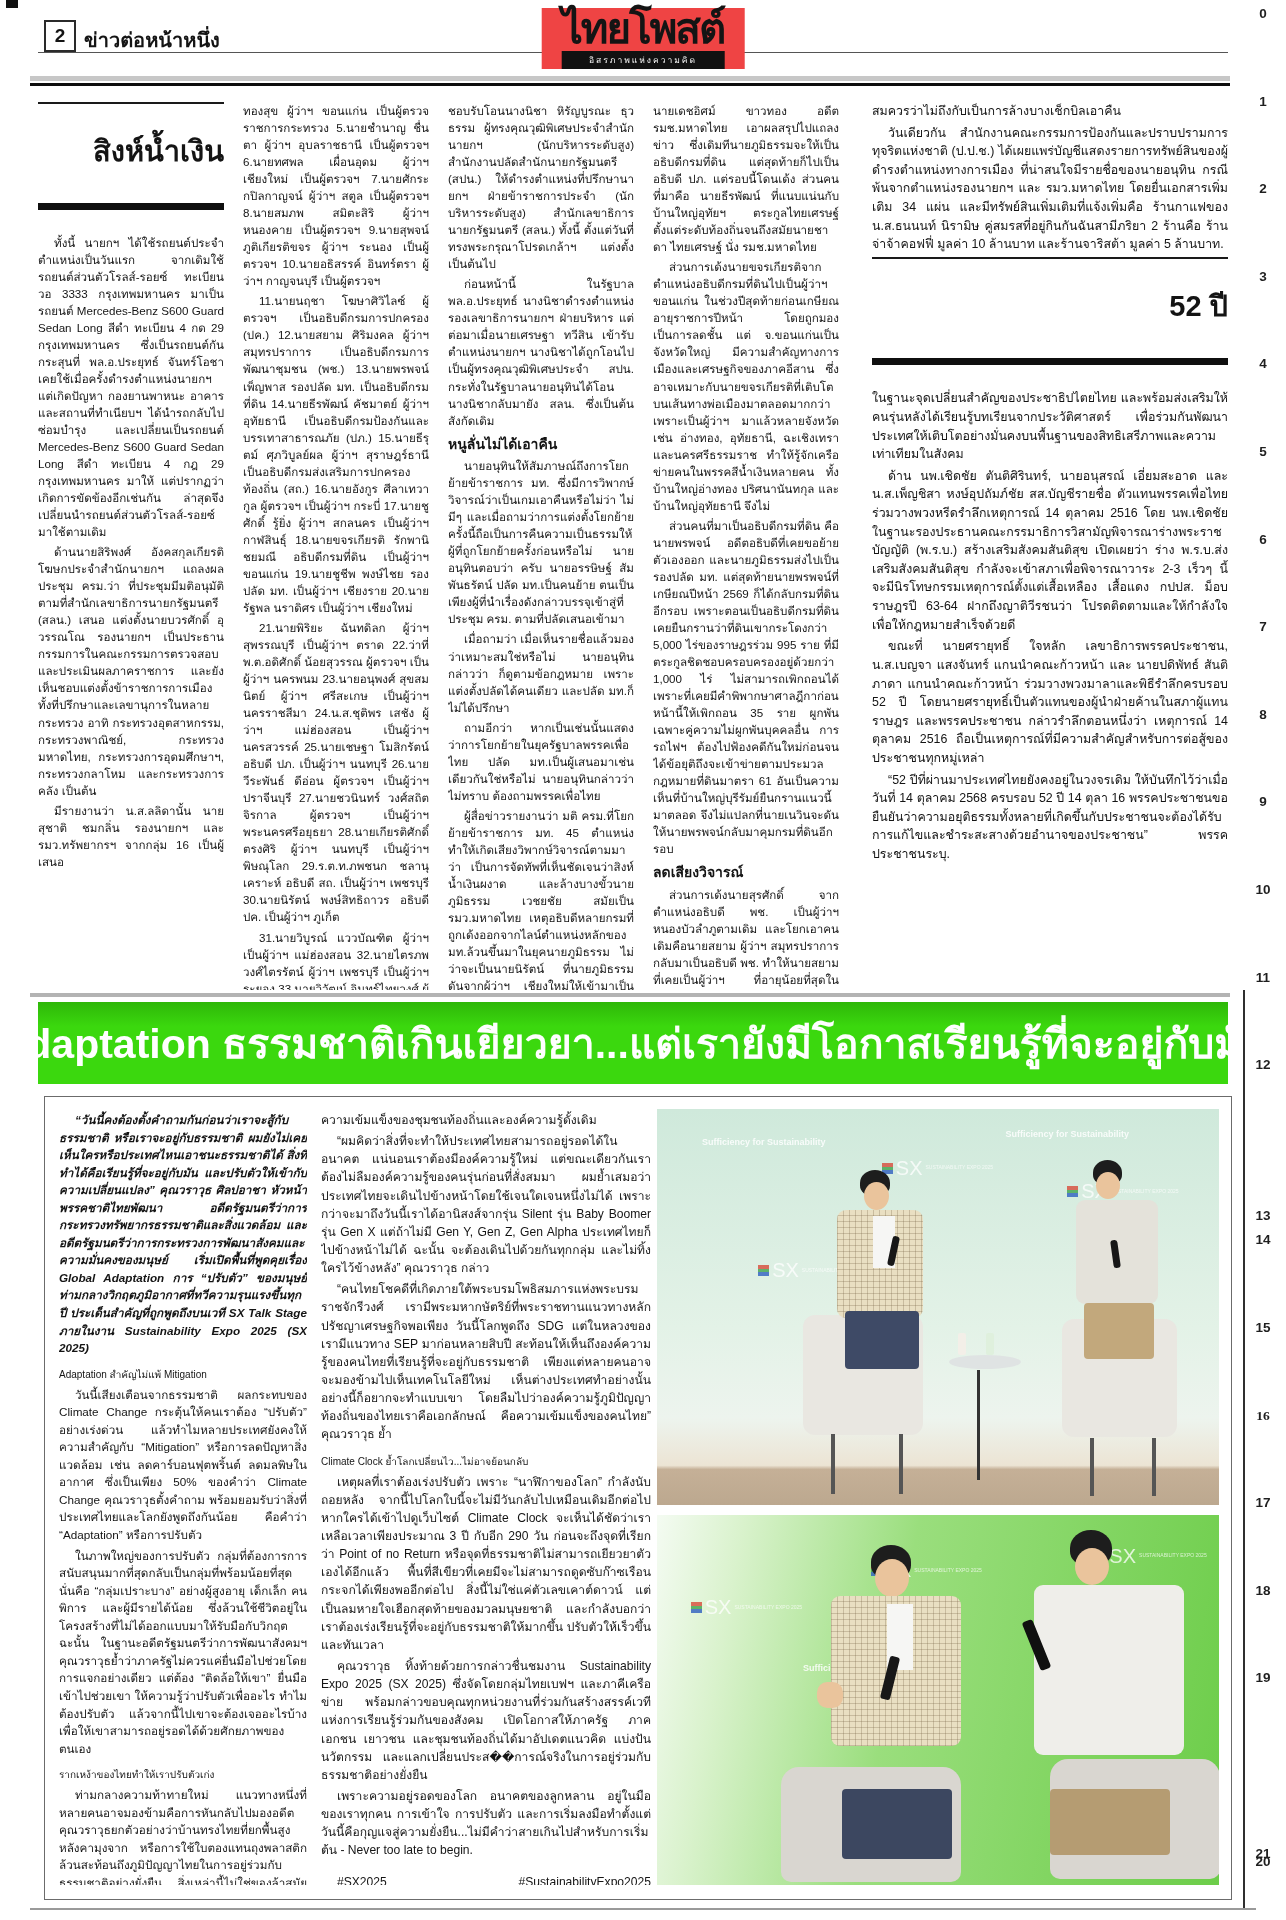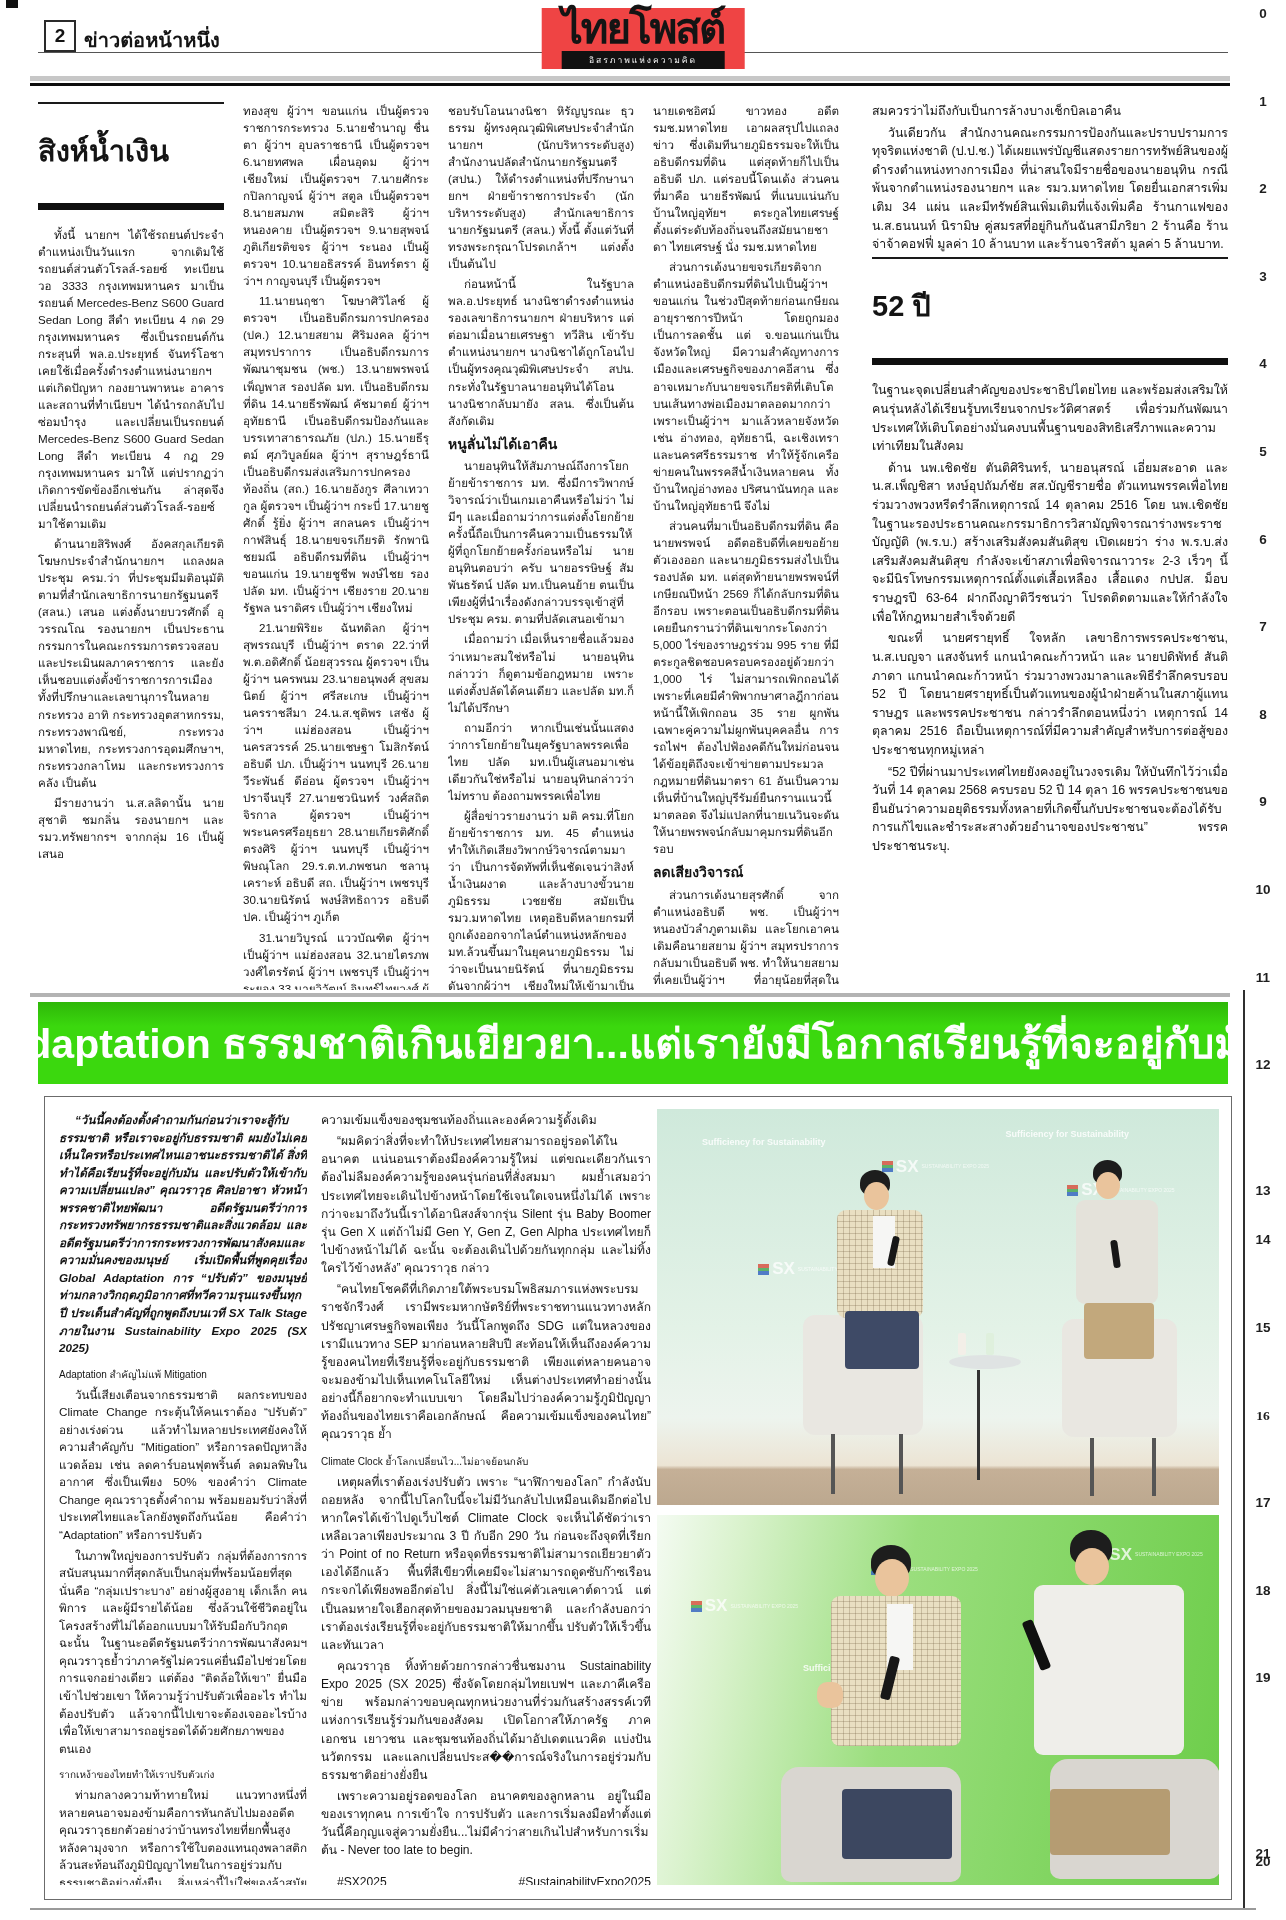--- a/index.html
+++ b/index.html
@@ -19,21 +19,21 @@
   #rule-gray{left:30px;top:76px;width:1200px;height:5px;background:#c7c7c7;}
   #rule-black{left:30px;top:83px;width:1200px;height:3px;background:#0d0d0d;}
   
   .ncol{position:absolute;top:102px;height:888px;width:186px;overflow:hidden;
         font-size:11.6px;line-height:1.47;text-align:justify;word-break:break-word;}
   #tc1{left:38px;} #tc2{left:243px;} #tc3{left:448px;} #tc4{left:653px;}
   #tc5{left:872px;width:356px;font-size:12.4px;line-height:1.5;}
   .np{margin:0 0 3px;text-indent:16px;}
   .cont{text-indent:0;}
   .sub{font-size:14px;font-weight:bold;margin:5px 0 3px;text-indent:0;}
-  .headbox{border-top:2px solid #1a1a1a;text-align:left;margin-bottom:16px;}
+  .headbox{border-top:2px solid #1a1a1a;text-align:right;margin-bottom:24px;}
   .headbox .ht{font-size:29px;font-weight:bold;padding:26px 0 30px;}
   .headbox .bar{height:7px;background:#0f0f0f;}
   
   #sec-divider{left:30px;top:993px;width:1200px;height:4px;background:#b3b3b3;}
   #banner{left:38px;top:1002px;width:1190px;height:82px;
           background:linear-gradient(#2eb708,#3bd80e 30%);
           display:flex;align-items:center;justify-content:center;}
   #banner .btxt{font-size:41px;font-weight:bold;color:#ffffff;white-space:nowrap;}
   
   #feature{left:44px;top:1096px;width:1186px;height:802px;border:1px solid #6b6b6b;background:#fff;}
@@ -45,21 +45,21 @@
   .fsub{font-size:10px;font-weight:normal;margin:10px 0 4px;text-indent:0;}
   .tags{text-indent:16px;margin-top:14px;}
   
   .photo{position:absolute;overflow:hidden;}
   #photo1{left:612px;top:12px;width:562px;height:396px;
           background:linear-gradient(180deg,#cfe9db 0%,#e3f2e7 55%,#edf4ee 78%,#ece4d4 90%,#c5b097 91%,#bca88f 100%);}
   #photo2{left:612px;top:418px;width:562px;height:370px;
           background:linear-gradient(100deg,#f4fbf2 0%,#d9f2cc 14%,#9ade7d 42%,#6ccd49 100%);}
   .sxgroup{position:absolute;display:flex;align-items:center;gap:3px;opacity:.8;}
   .sxsq{width:11px;height:11px;background:linear-gradient(180deg,#d84b3a 33%,#3fa34c 33% 66%,#2e5fc0 66%);}
-  .sxtx{font-size:17px;font-weight:bold;color:rgba(255,255,255,.95);}
+  .sxtx{font-size:20px;font-weight:normal;color:rgba(255,255,255,.95);}
   .sxcap{font-size:5px;color:rgba(255,255,255,.9);line-height:1.1;}
   .suff{position:absolute;font-size:9px;font-weight:bold;color:rgba(255,255,255,.85);line-height:1.15;}
   .chair{position:absolute;background:#e9e7e1;border-radius:12px;}
   .chairleg{position:absolute;background:#555;}
   .head-sk{position:absolute;background:#eac49c;border-radius:50%;}
   .hair{position:absolute;background:#1d1d1d;border-radius:50% 50% 40% 40%;}
   .jacket-check{position:absolute;background:#e9dfc2;border-radius:9px;
      background-image:repeating-linear-gradient(0deg,rgba(115,95,65,.28) 0 1px,transparent 1px 6px),
                       repeating-linear-gradient(90deg,rgba(115,95,65,.28) 0 1px,transparent 1px 6px);}
   .jacket-plain{position:absolute;border-radius:9px;}
@@ -258,21 +258,21 @@
     <span class="rmark" style="top: 268.8px;">3</span>
     <span class="rmark" style="top: 356.4px;">4</span>
     <span class="rmark" style="top: 444px;">5</span>
     <span class="rmark" style="top: 531.6px;">6</span>
     <span class="rmark" style="top: 619.2px;">7</span>
     <span class="rmark" style="top: 706.8px;">8</span>
     <span class="rmark" style="top: 794.4px;">9</span>
     <span class="rmark" style="top: 882px;">10</span>
     <span class="rmark" style="top: 969.6px;">11</span>
     <span class="rmark" style="top: 1057.2px;">12</span>
-    <span class="rmark" style="top: 1183px;">13</span>
+    <span class="rmark" style="top: 1208px;">13</span>
     <span class="rmark" style="top: 1232.4px;">14</span>
     <span class="rmark" style="top: 1320px;">15</span>
     <span class="rmark" style="top: 1407.6px; font-family: Liberation Serif, serif;">16</span>
     <span class="rmark" style="top: 1495.2px;">17</span>
     <span class="rmark" style="top: 1582.8px;">18</span>
     <span class="rmark" style="top: 1670.4px;">19</span>
     <span class="rmark" style="top: 1846px; margin-top: 8px;">20</span>
     <span class="rmark" style="top: 1845.6px;">21</span>
   </div>
 

